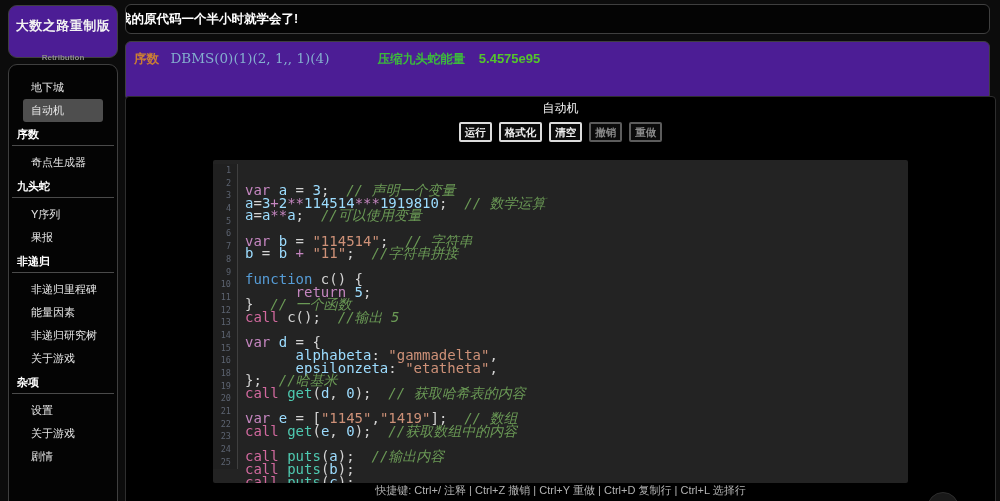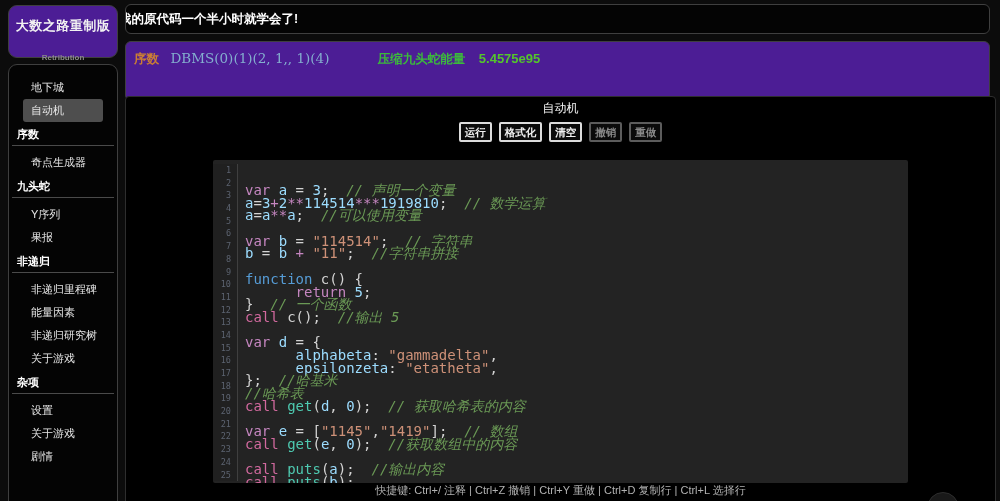--- a/index.html
+++ b/index.html
@@ -207,24 +207,20 @@
       </div>
       <div class="code-row">
         <span class="gutter">15</span>
         <span class="code-text"><span style="color: rgb(212, 212, 212);">      </span><span style="color: rgb(156, 220, 254);">epsilonzeta</span><span style="color: rgb(212, 212, 212);">: </span><span style="color: rgb(206, 145, 120);">"etatheta"</span><span style="color: rgb(212, 212, 212);">,</span></span>
       </div>
       <div class="code-row">
         <span class="gutter">16</span>
         <span class="code-text"><span style="color: rgb(212, 212, 212);">};</span><span class="tok-com" style="color: rgb(106, 153, 85);">  //哈基米</span></span>
       </div>
       <div class="code-row">
-        <span class="gutter">17</span>
-        <span class="code-text"><span class="tok-com" style="color: rgb(106, 153, 85);">//哈希表</span></span>
-      </div>
-      <div class="code-row">
         <span class="gutter">18</span>
         <span class="code-text"><span style="color: rgb(209, 105, 158);">call </span><span style="color: rgb(78, 201, 176);">get</span><span style="color: rgb(212, 212, 212);">(</span><span style="color: rgb(156, 220, 254);">d</span><span style="color: rgb(212, 212, 212);">, </span><span style="color: rgb(156, 220, 254);">0</span><span style="color: rgb(212, 212, 212);">);</span><span class="tok-com" style="color: rgb(106, 153, 85);">  // 获取哈希表的内容</span></span>
       </div>
       <div class="code-row">
         <span class="gutter">19</span>
         <span class="code-text"></span>
       </div>
       <div class="code-row">
         <span class="gutter">20</span>
         <span class="code-text"><span style="color: rgb(197, 134, 192);">var </span><span style="color: rgb(156, 220, 254);">e </span><span style="color: rgb(212, 212, 212);">= </span><span style="color: rgb(212, 212, 212);">[</span><span style="color: rgb(206, 145, 120);">"1145"</span><span style="color: rgb(212, 212, 212);">,</span><span style="color: rgb(206, 145, 120);">"1419"</span><span style="color: rgb(212, 212, 212);">];</span><span class="tok-com" style="color: rgb(106, 153, 85);">  // 数组</span></span>

